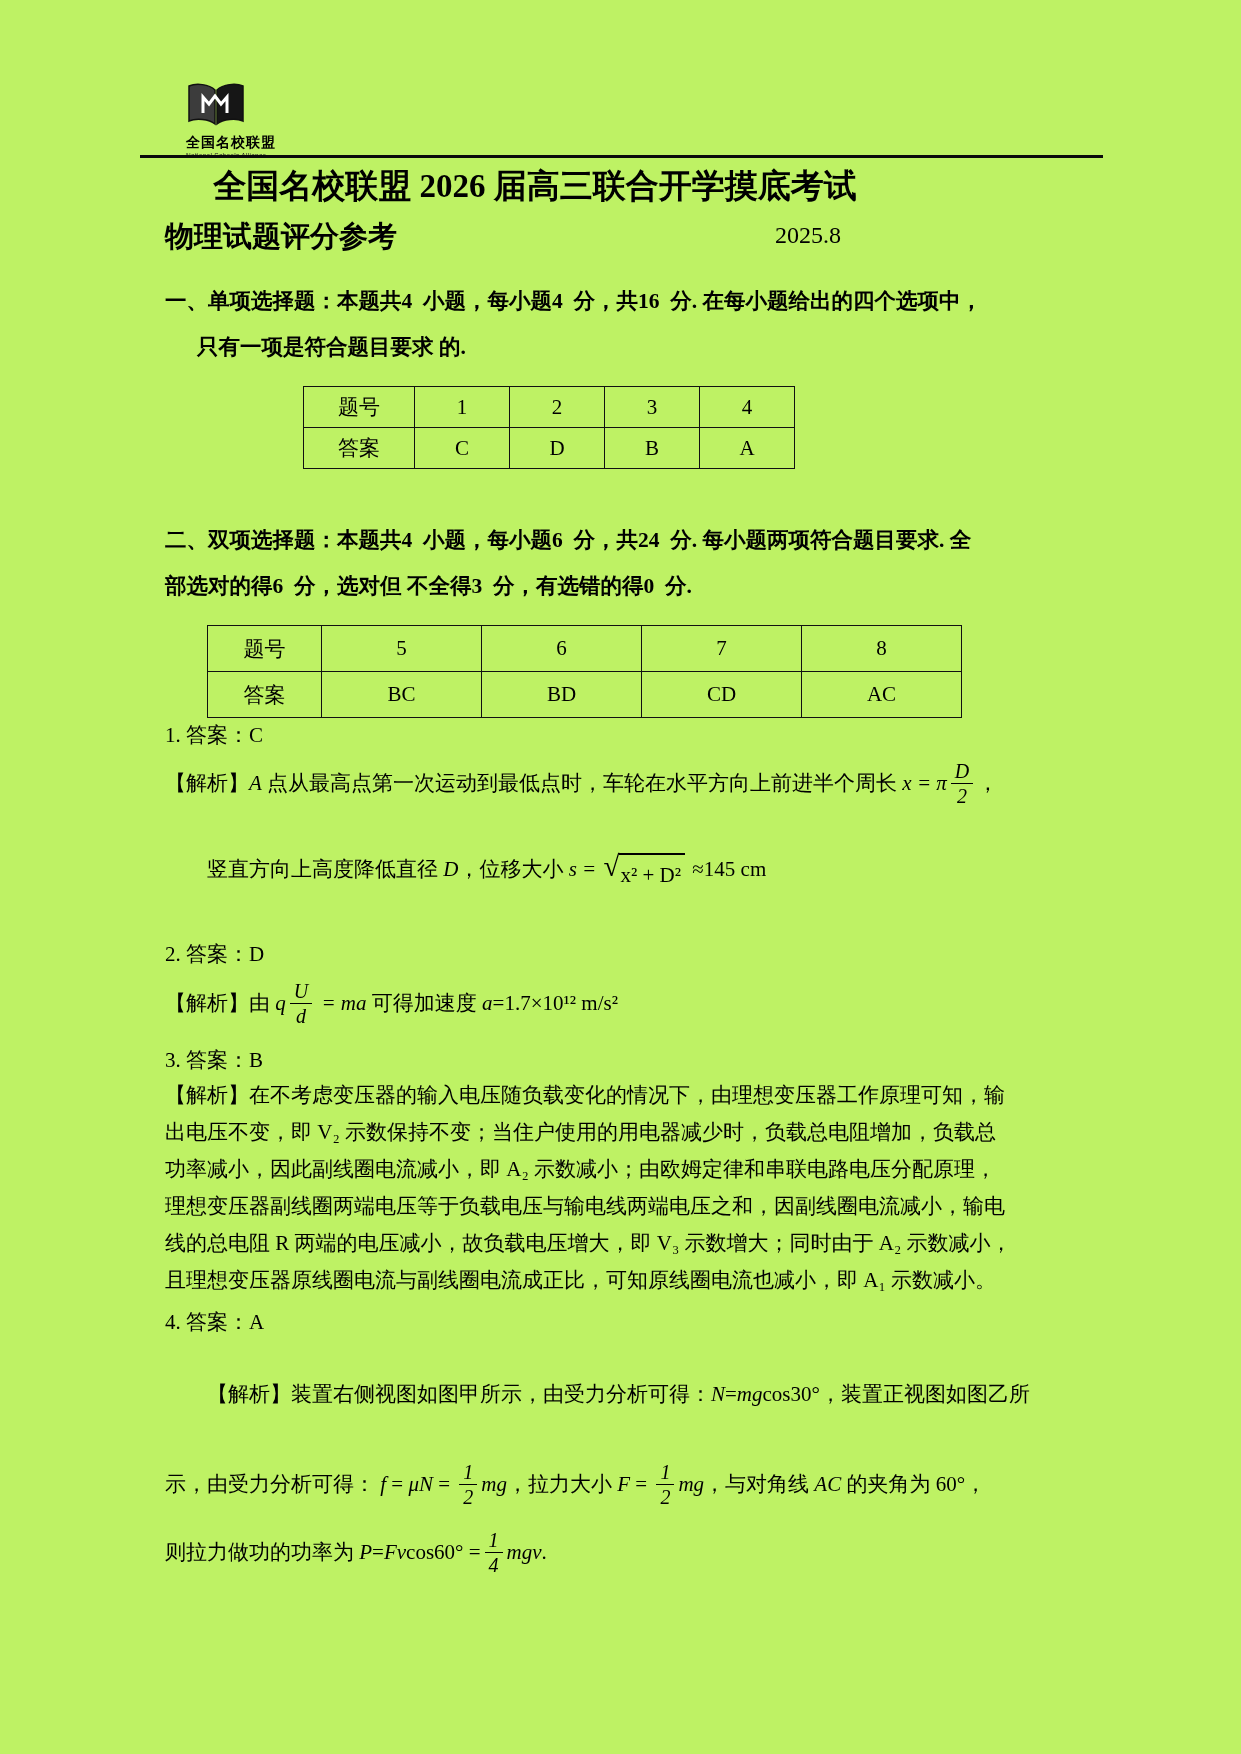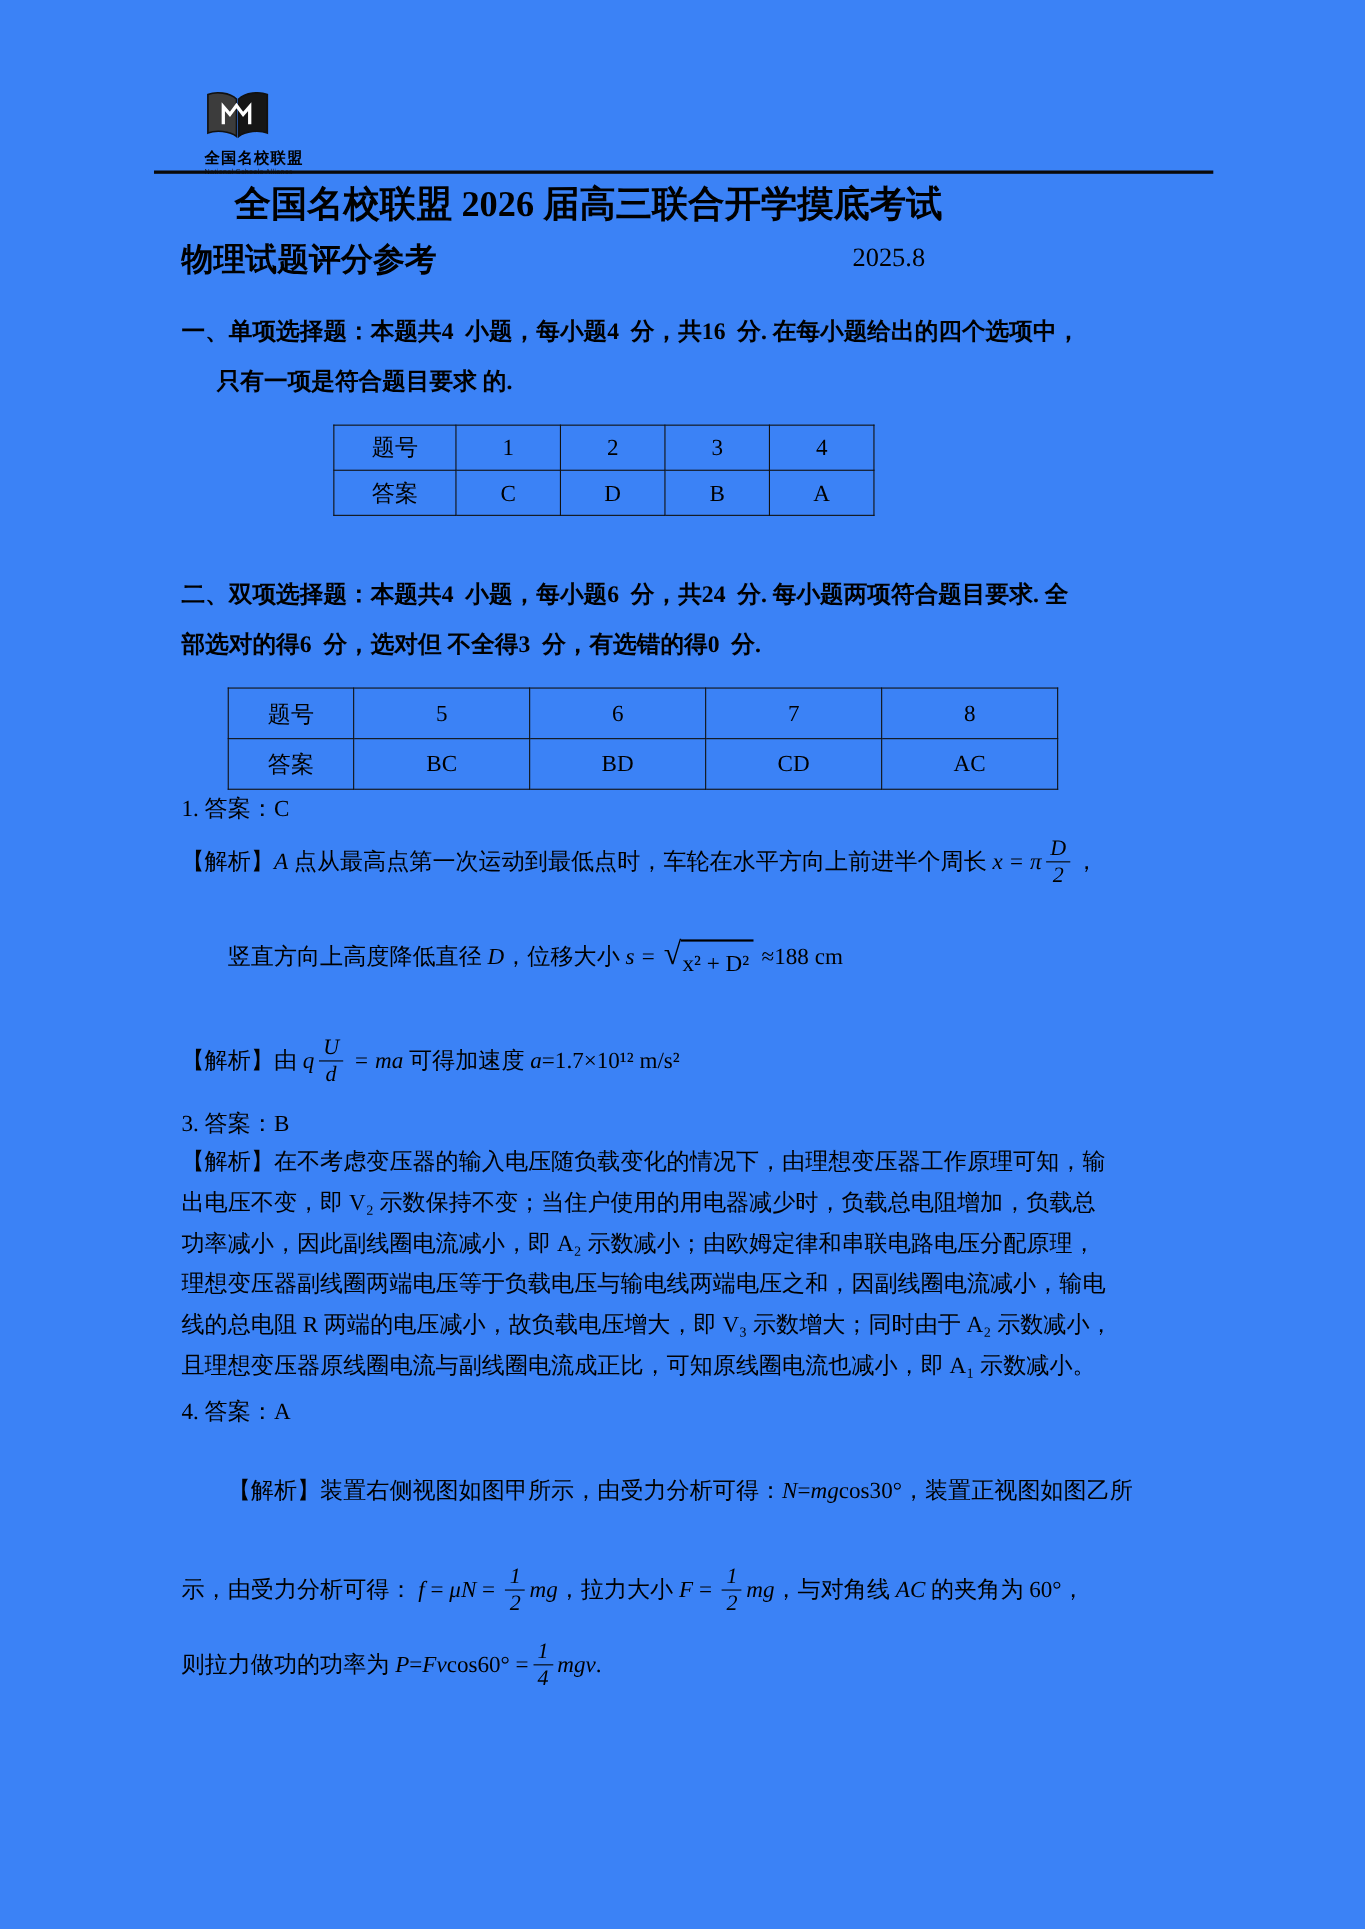--- a/index.html
+++ b/index.html
@@ -1,17 +1,17 @@
 <!DOCTYPE html>
 <html><head>
 <meta charset="utf-8">
 <style>
   html,body{margin:0;padding:0;background:#888;}
   .page{
-    width:1241px;height:1754px;background:#3b82f6;position:relative;
+    width:1241px;height:1754px;background:#bef264;position:relative;
     font-family:"Liberation Serif","DejaVu Serif",serif;color:#000;
     margin:0 auto;overflow:hidden;
   }
   
   .logo{position:absolute;left:186px;top:82px;width:140px;}
   .logo-cn{font-size:14px;font-weight:700;letter-spacing:1px;margin-top:2px;font-family:"Liberation Sans","DejaVu Sans",sans-serif;}
   .logo-en{font-size:6.5px;color:#222;letter-spacing:0.3px;font-family:"Liberation Sans","DejaVu Sans",sans-serif;}
   .header-rule{position:absolute;left:140px;top:155px;width:963px;height:3px;background:#0a0a0a;}
   
   .content{position:absolute;left:165px;top:168px;width:940px;}
@@ -121,25 +121,26 @@
       </tbody>
         </table>
     </div>
 
     <div>
       <div class="sol-label mt50">1. 答案：C</div>
       <div class="fline h62">
         <span>【解析】</span><span class="mi">A</span><span> 点从最高点第一次运动到最低点时，车轮在水平方向上前进半个周长 </span><span class="mi">x = π</span><span class="frac"><span class="num">D</span><span class="den">2</span></span><span>，</span>
       </div>
       <div class="line">
-        <span>竖直方向上高度降低直径 </span><span class="mi">D</span><span>，位移大小 </span><span class="mi">s = </span><span class="sqrt"><span class="rad">√</span><span class="radbody">x² + D²</span></span><span> ≈188 cm</span>
+        <span>竖直方向上高度降低直径 </span><span class="mi">D</span><span>，位移大小 </span><span class="mi">s = </span><span class="sqrt"><span class="rad">√</span><span class="radbody">x² + D²</span></span><span> ≈145 cm</span>
       </div>
     </div>
 
     <div>
+      <div class="sol-label mt6">2. 答案：D</div>
       <div class="fline h64">
         <span>【解析】由 </span><span class="mi">q</span><span class="frac"><span class="num">U</span><span class="den">d</span></span><span class="mi"> = ma</span><span> 可得加速度 </span><span class="mi">a</span><span>=1.7×10¹² m/s²</span>
       </div>
     </div>
 
     <div>
       <div class="sol-label mt8">3. 答案：B</div>
       <div class="line">【解析】在不考虑变压器的输入电压随负载变化的情况下，由理想变压器工作原理可知，输</div>
       <div class="line">出电压不变，即 V₂ 示数保持不变；当住户使用的用电器减少时，负载总电阻增加，负载总</div>
       <div class="line">功率减小，因此副线圈电流减小，即 A₂ 示数减小；由欧姆定律和串联电路电压分配原理，</div>

